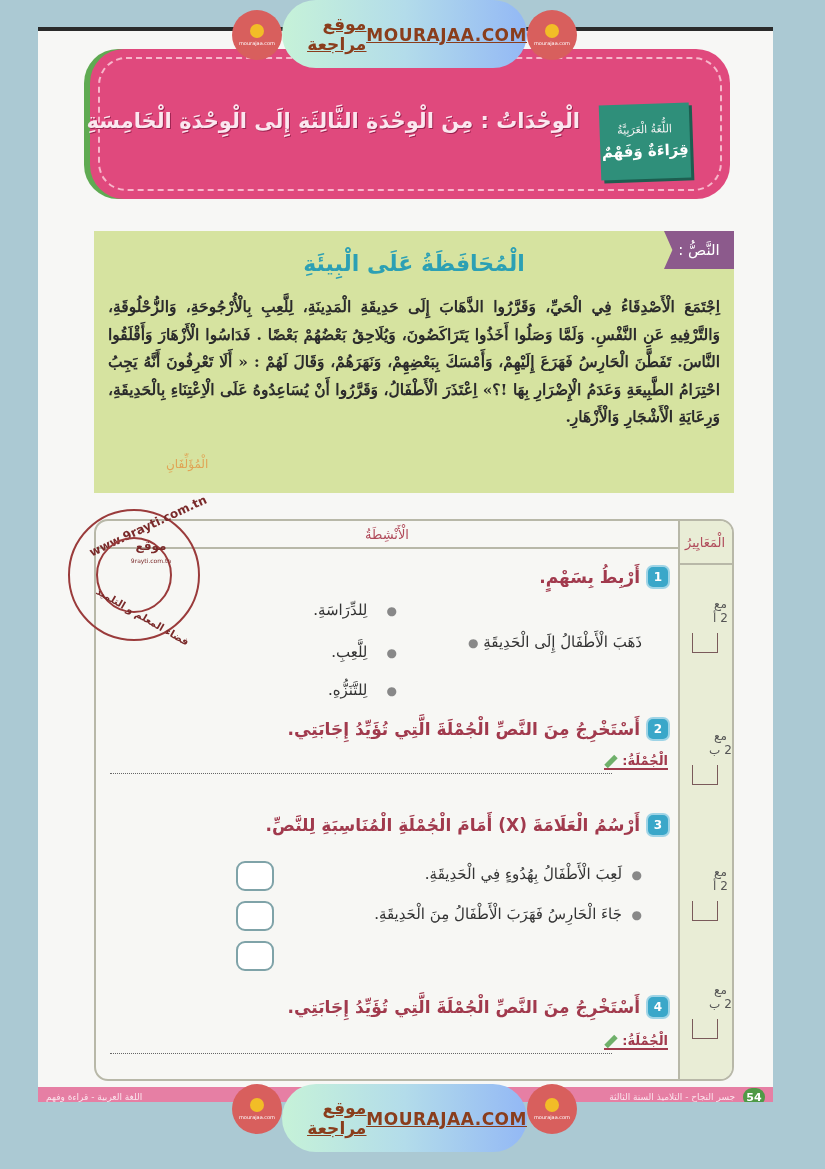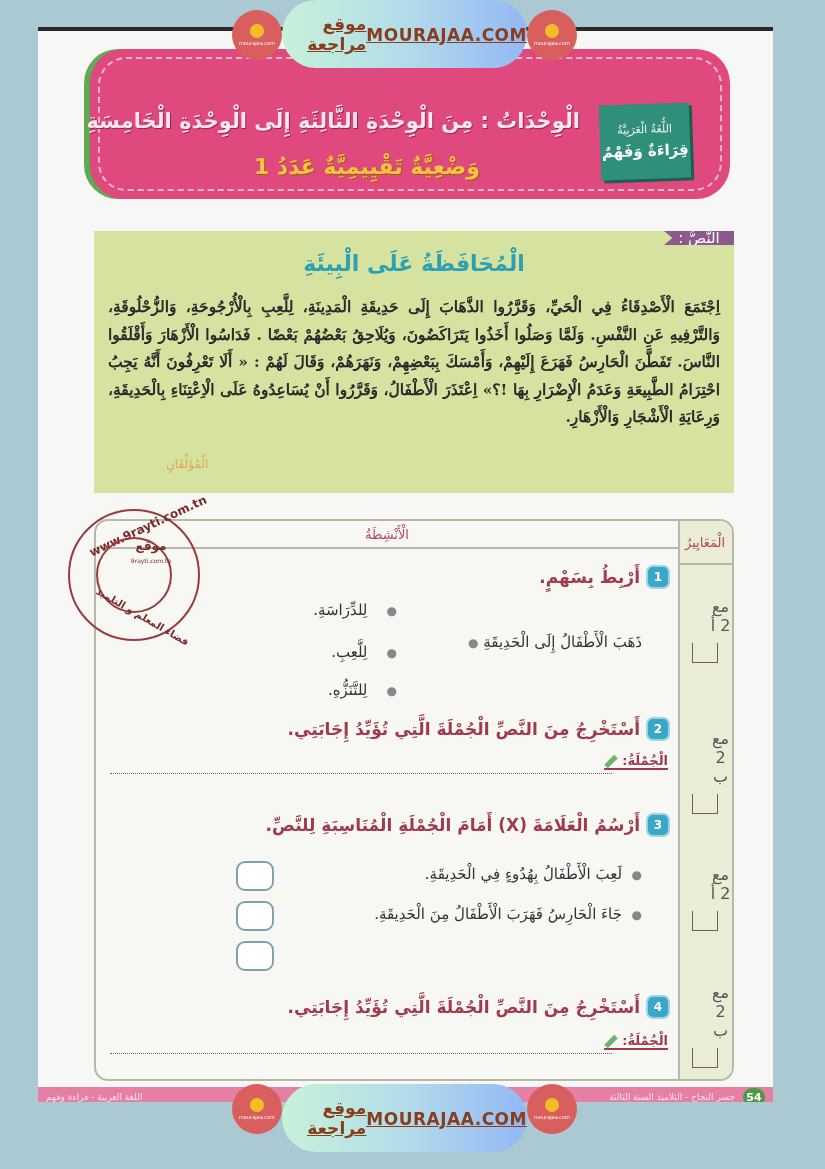--- a/index.html
+++ b/index.html
@@ -48,21 +48,21 @@
     color: #f6c343; font-size: 22px; font-weight: bold;
     text-shadow: 1px 1px 0 #9c5a10;
     white-space: nowrap;
   }
   
   .text-box {
     position: absolute; left: 56px; top: 200px; width: 640px; height: 262px;
     background: #d6e3a0;
   }
   .text-label {
-    position: absolute; right: 0; top: 0; width: 70px; height: 14px;
+    position: absolute; right: 0; top: 0; width: 70px; height: 38px;
     background: #8c5a8c; color: #fff; font-size: 15px; direction: rtl;
     display: flex; align-items: center; justify-content: center;
     clip-path: polygon(0 0, 100% 0, 100% 100%, 0 100%, 12% 50%);
   }
   .text-title {
     position: absolute; left: 0; right: 0; top: 20px; text-align: center;
     color: #2ca0b4; font-size: 22px; font-weight: bold; direction: rtl;
   }
   .text-body {
     position: absolute; left: 14px; right: 14px; top: 62px;
@@ -93,21 +93,21 @@
   }
   .activities-head {
     position: absolute; left: 0; right: 54px; top: 0; height: 28px;
     border-bottom: 2px solid #b8b8a8;
     color: #b04a5a; font-size: 13px; direction: rtl;
     display: flex; align-items: center; justify-content: center;
   }
   .crit {
     position: absolute; right: 0; width: 54px; text-align: center;
   }
-  .crit .code { font-size: 16px; color: #555; direction: rtl; display: block; padding-left: 31px; }
+  .crit .code { font-size: 12px; color: #555; direction: rtl; display: block; padding-left: 31px; }
   .crit .box {
     display: block; margin: 8px auto 0; width: 26px; height: 20px;
     border-left: 1.5px solid #7a5a5a; border-right: 1.5px solid #7a5a5a; border-bottom: 1.5px solid #7a5a5a;
   }
   .q {
     position: absolute; right: 64px; direction: rtl;
     display: flex; align-items: center; gap: 8px;
     color: #a13a4d; font-size: 17px; font-weight: bold; white-space: nowrap;
   }
   .q .num {
@@ -184,21 +184,20 @@
 <body>
 
 <div class="page">
 
   <div class="banner">
     <div class="subject-tag">
       <span class="l1">اللُّغَةُ الْعَرَبِيَّةُ</span>
       <span class="l2">قِرَاءَةٌ وَفَهْمٌ</span>
     </div>
     <div class="banner-title">الْوِحْدَاتُ : مِنَ الْوِحْدَةِ الثَّالِثَةِ إِلَى الْوِحْدَةِ الْخَامِسَةِ</div>
-    <div class="banner-sub">وَضْعِيَّةٌ تَقْيِيمِيَّةٌ عَدَدُ 1</div>
   </div>
 
   <div class="text-box">
     <div class="text-label">النَّصُّ :</div>
     <div class="text-title">الْمُحَافَظَةُ عَلَى الْبِيئَةِ</div>
     <div class="text-body">اِجْتَمَعَ الْأَصْدِقَاءُ فِي الْحَيِّ، وَقَرَّرُوا الذَّهَابَ إِلَى حَدِيقَةِ الْمَدِينَةِ، لِلَّعِبِ بِالْأُرْجُوحَةِ، وَالزُّحْلُوقَةِ، وَالتَّرْفِيهِ عَنِ النَّفْسِ. وَلَمَّا وَصَلُوا أَخَذُوا يَتَرَاكَضُونَ، وَيُلَاحِقُ بَعْضُهُمْ بَعْضًا . فَدَاسُوا الْأَزْهَارَ وَأَقْلَقُوا النَّاسَ. تَفَطَّنَ الْحَارِسُ فَهَرَعَ إِلَيْهِمْ، وَأَمْسَكَ بِبَعْضِهِمْ، وَنَهَرَهُمْ، وَقَالَ لَهُمْ : « أَلَا تَعْرِفُونَ أَنَّهُ يَجِبُ احْتِرَامُ الطَّبِيعَةِ وَعَدَمُ الْإِضْرَارِ بِهَا !؟» اِعْتَذَرَ الْأَطْفَالُ، وَقَرَّرُوا أَنْ يُسَاعِدُوهُ عَلَى الْاِعْتِنَاءِ بِالْحَدِيقَةِ، وَرِعَايَةِ الْأَشْجَارِ وَالْأَزْهَارِ.</div>
     <div class="text-author">الْمُؤَلِّفَانِ</div>
   </div>
 
   <div class="activities">

